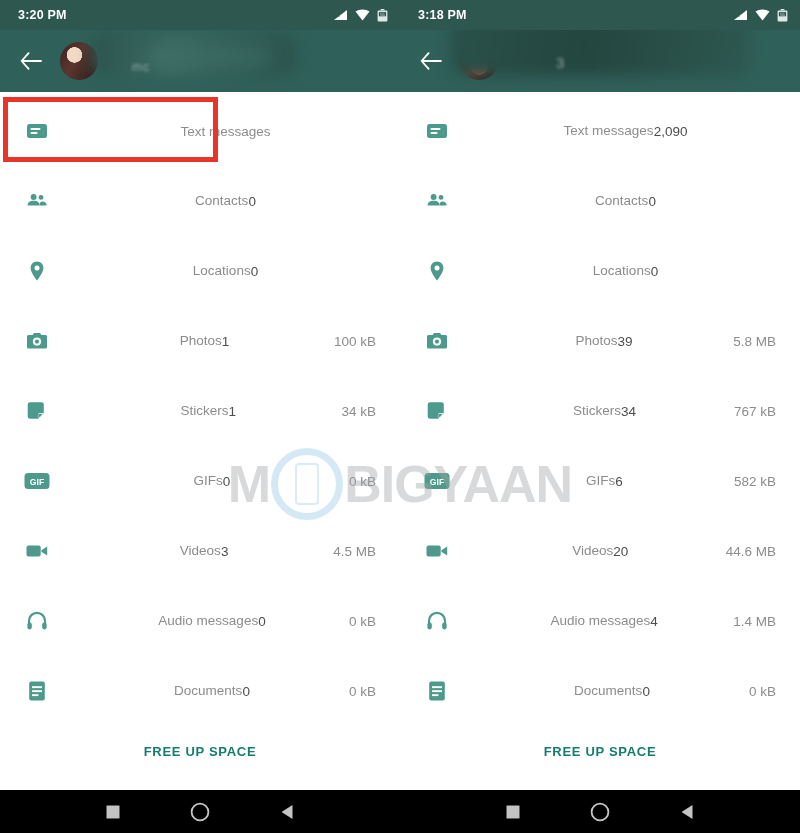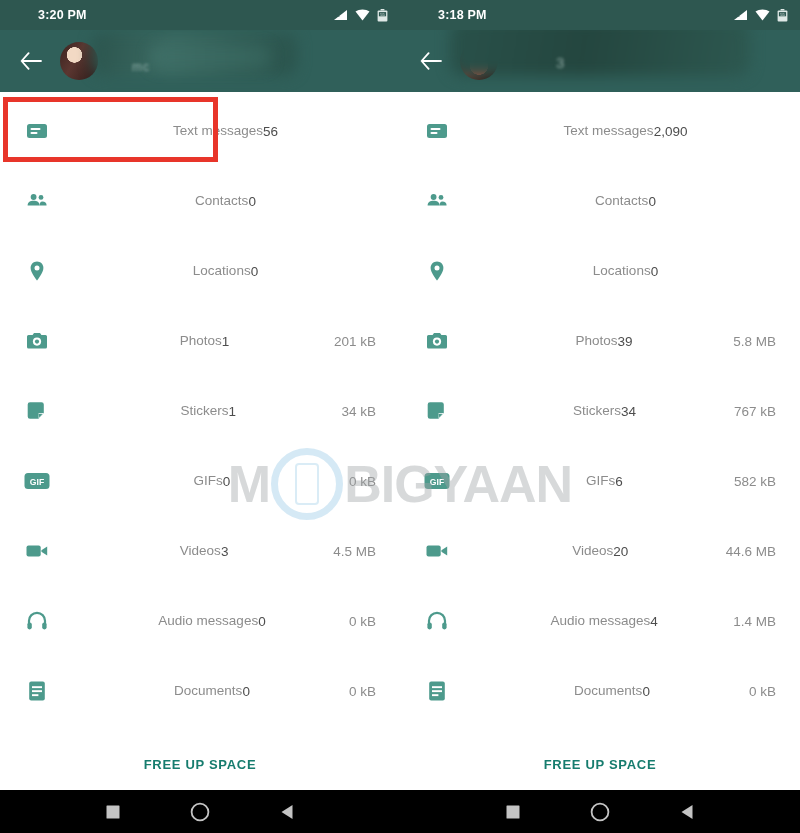--- a/index.html
+++ b/index.html
@@ -31,21 +31,21 @@
     flex-direction: column;
   }
 
   
   .status-bar {
     height: 30px;
     background: #2e5750;
     display: flex;
     align-items: center;
     justify-content: space-between;
-    padding: 0 12px 0 38px;
+    padding: 0 12px 0 18px;
     box-sizing: border-box;
     flex: none;
   }
   .status-time {
     color: #ffffff;
     font-size: 12.5px;
     font-weight: bold;
     letter-spacing: 0.2px;
   }
   .status-icons {
@@ -173,21 +173,21 @@
     flex: none;
     text-align: right;
     white-space: nowrap;
   }
 
   
   .footer {
     height: 52px;
     flex: none;
     display: flex;
-    align-items: center;
+    align-items: flex-start;
     justify-content: center;
     background: #ffffff;
   }
   .free-up {
     font-size: 13px;
     font-weight: bold;
     letter-spacing: 0.7px;
     color: #167c6e;
     cursor: pointer;
     padding: 6px 10px;
@@ -332,21 +332,20 @@
       <div class="usage-row">
         <span class="row-icon">
           <svg width="24" height="24" viewBox="0 0 24 24">
               <rect x="2" y="5" width="20" height="14" rx="2.5" fill="#4d9a8c"></rect>
               <rect x="5.5" y="9" width="10" height="2.1" rx="1" fill="#ffffff"></rect>
               <rect x="5.5" y="13" width="7" height="2.1" rx="1" fill="#ffffff"></rect>
             </svg>
         </span>
         <span class="row-text">
           <span class="row-label">Text messages</span>
-          <span class="row-count">56</span>
         </span>
         <span class="row-size"></span>
       </div>
 
       <div class="usage-row">
         <span class="row-icon">
           <svg width="24" height="24" viewBox="0 0 24 24">
               <circle cx="8.6" cy="8" r="2.9" fill="#4d9a8c"></circle>
               <circle cx="16" cy="8.4" r="2.4" fill="#4d9a8c"></circle>
               <path d="M2.6 16.4 C2.6 13.2 5.3 11.8 8.6 11.8 C11.9 11.8 14.6 13.2 14.6 16.4 Z" fill="#4d9a8c"></path>
@@ -379,21 +378,21 @@
           <svg width="24" height="24" viewBox="0 0 24 24">
               <path d="M9 4 L15 4 L16.4 6 L20.5 6 A1.5 1.5 0 0 1 22 7.5 L22 18 A1.5 1.5 0 0 1 20.5 19.5 L3.5 19.5 A1.5 1.5 0 0 1 2 18 L2 7.5 A1.5 1.5 0 0 1 3.5 6 L7.6 6 Z" fill="#4d9a8c"></path>
               <circle cx="12" cy="12.6" r="4.1" fill="#ffffff"></circle>
               <circle cx="12" cy="12.6" r="2.1" fill="#4d9a8c"></circle>
             </svg>
         </span>
         <span class="row-text">
           <span class="row-label">Photos</span>
           <span class="row-count">1</span>
         </span>
-        <span class="row-size">201 kB</span>
+        <span class="row-size">100 kB</span>
       </div>
 
       <div class="usage-row">
         <span class="row-icon">
           <svg width="24" height="24" viewBox="0 0 24 24">
               <path d="M5 3.2 L16.5 3.2 A2.3 2.3 0 0 1 18.8 5.5 L18.8 14 L13.6 19.8 L5 19.8 A2.3 2.3 0 0 1 2.7 17.5 L2.7 5.5 A2.3 2.3 0 0 1 5 3.2 Z" fill="#4d9a8c"></path>
               <path d="M18.8 14 L13.6 14 L13.6 19.8 Z" fill="#ffffff"></path>
               <path d="M13.6 14.7 L17.6 14.7 L14.3 18.5 Z" fill="#4d9a8c"></path>
             </svg>
         </span>

